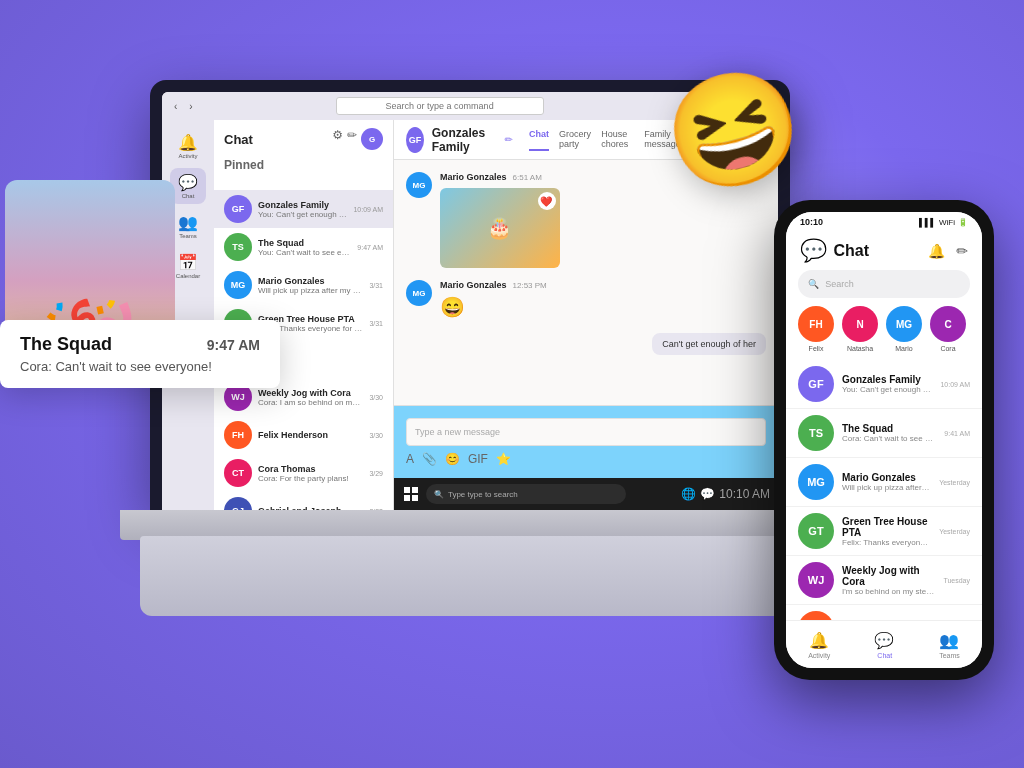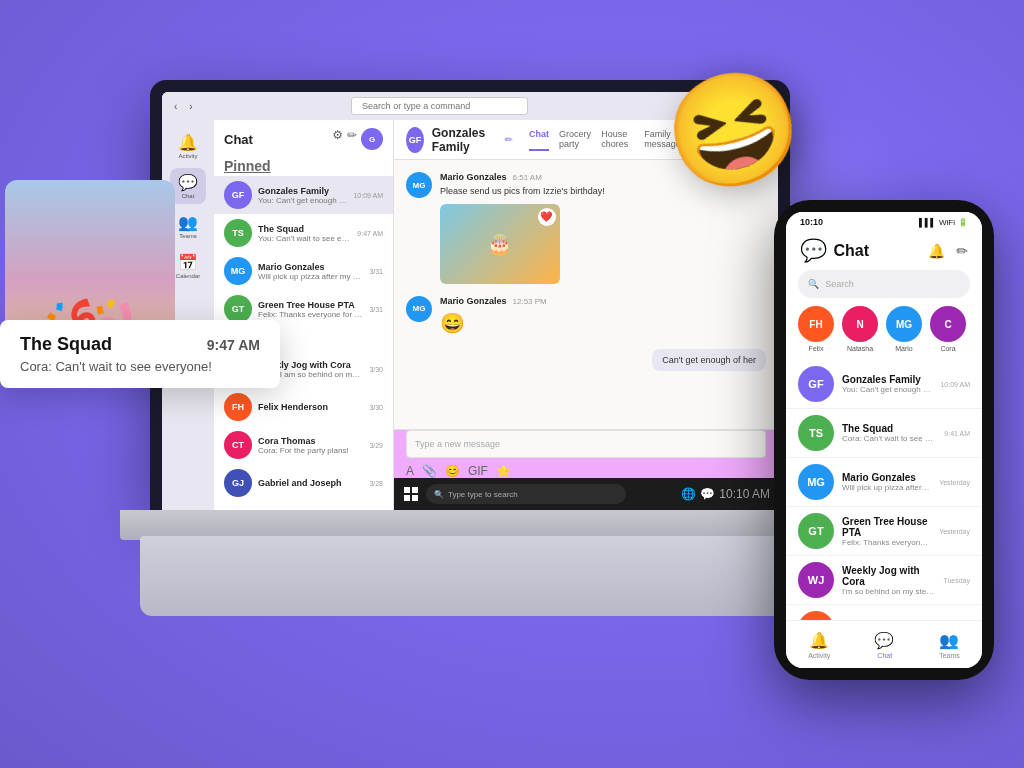--- a/index.html
+++ b/index.html
@@ -99,28 +99,29 @@
       padding: 0 4px;
     }
 
     .titlebar-search {
       flex: 1;
       display: flex;
       justify-content: center;
     }
 
     .titlebar-search input {
-      width: 177px;
+      width: 208px;
       height: 18px;
       background: white;
       border: 1px solid #ccc;
       border-radius: 3px;
       font-size: 9px;
-      padding: 0 10px;
+      padding: 0 16px;
       color: #888;
+      text-align: center;
     }
 
     .titlebar-controls {
       display: flex;
       gap: 6px;
       align-items: center;
     }
 
     .titlebar-controls .ctrl {
       width: 10px;
@@ -195,25 +196,24 @@
       gap: 4px;
     }
 
     .chat-list-actions span {
       font-size: 12px;
       color: #666;
       cursor: pointer;
     }
 
     .chat-section-label {
-      font-size: 14px;
+      font-size: 12px;
       color: #666;
-      padding: 4px 10px 2px;
+      padding: 4px 10px 18px;
       font-weight: 600;
-      text-decoration: underline;
     }
 
     .chat-item {
       display: flex;
       align-items: center;
       padding: 5px 10px;
       cursor: pointer;
       gap: 6px;
     }
 
@@ -415,23 +415,23 @@
       border-radius: 50%;
       width: 18px;
       height: 18px;
       display: flex;
       align-items: center;
       justify-content: center;
       font-size: 10px;
     }
 
     .chat-input-area {
-      background: #f0abfc;
+      background: #7dd3fc;
       border-top: 1px solid #e0e0e0;
-      padding: 0 12px;
+      padding: 12px 12px;
     }
 
     .chat-input-box {
       width: 100%;
       height: 28px;
       border: 1px solid #e0e0e0;
       border-radius: 4px;
       padding: 0 8px;
       font-size: 9px;
       color: #999;
@@ -546,21 +546,21 @@
       border-radius: 36px;
       padding: 12px;
       box-shadow: 0 20px 60px rgba(0,0,0,0.5);
       z-index: 10;
     }
 
     .phone-screen {
       width: 100%;
       height: 100%;
       background: white;
-      border-radius: 17px;
+      border-radius: 26px;
       overflow: hidden;
       display: flex;
       flex-direction: column;
     }
 
     .phone-statusbar {
       height: 20px;
       background: white;
       display: flex;
       align-items: center;
@@ -961,21 +961,20 @@
 
             <div class="chat-messages">
 
               <div class="message-item">
                 <div class="message-avatar" style="background:#2196F3;">MG</div>
                 <div class="message-content">
                   <div class="message-meta">
                     <span class="message-sender">Mario Gonzales</span>
                     <span class="message-time">6:51 AM</span>
                   </div>
-                  <div class="message-text">Please send us pics from Izzie's birthday!</div>
                   <div class="message-image">
                     <div class="message-image-inner">🎂</div>
                     <div class="message-reaction">❤️</div>
                   </div>
                 </div>
               </div>
 
               <div class="message-item">
                 <div class="message-avatar" style="background:#2196F3;">MG</div>
                 <div class="message-content">

